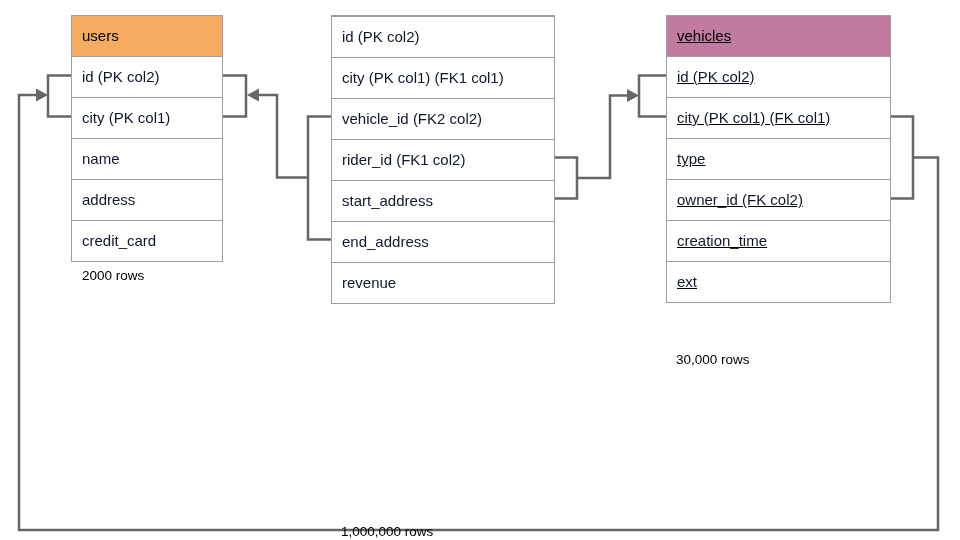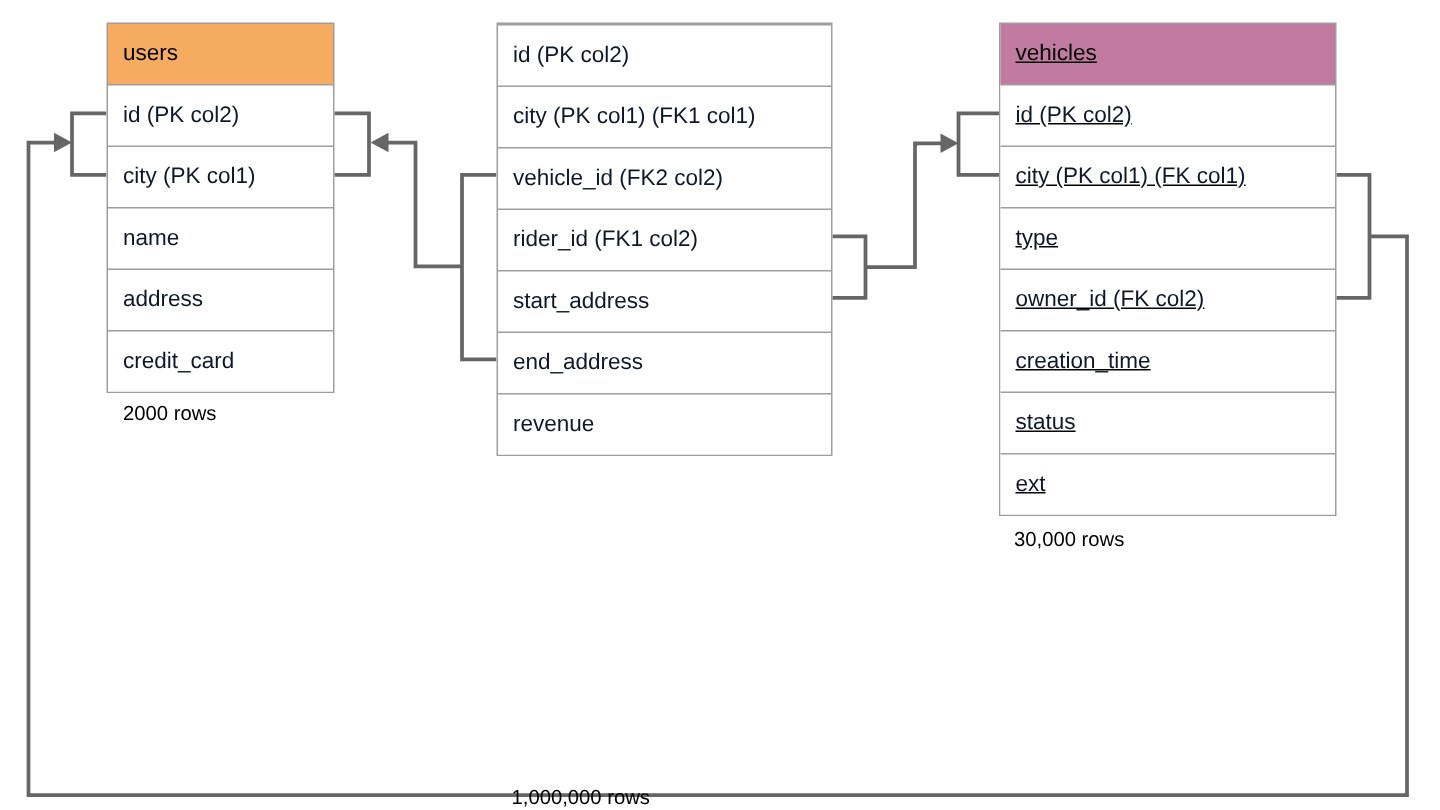--- a/index.html
+++ b/index.html
@@ -118,18 +118,17 @@
   </div>
   <div class="rowcount" id="rc-rides">1,000,000 rows</div>
 
   <div class="db-table" id="t-vehicles">
     <div class="thead" style="background-color: rgb(194, 123, 160);">vehicles</div>
     <div class="trow">id (PK col2)</div>
     <div class="trow">city (PK col1) (FK col1)</div>
     <div class="trow">type</div>
     <div class="trow">owner_id (FK col2)</div>
     <div class="trow">creation_time</div>
-    <div class="trow">status</div>
     <div class="trow">ext</div>
   </div>
   <div class="rowcount" id="rc-vehicles">30,000 rows</div>
 
 </div>
 
 </body></html>

